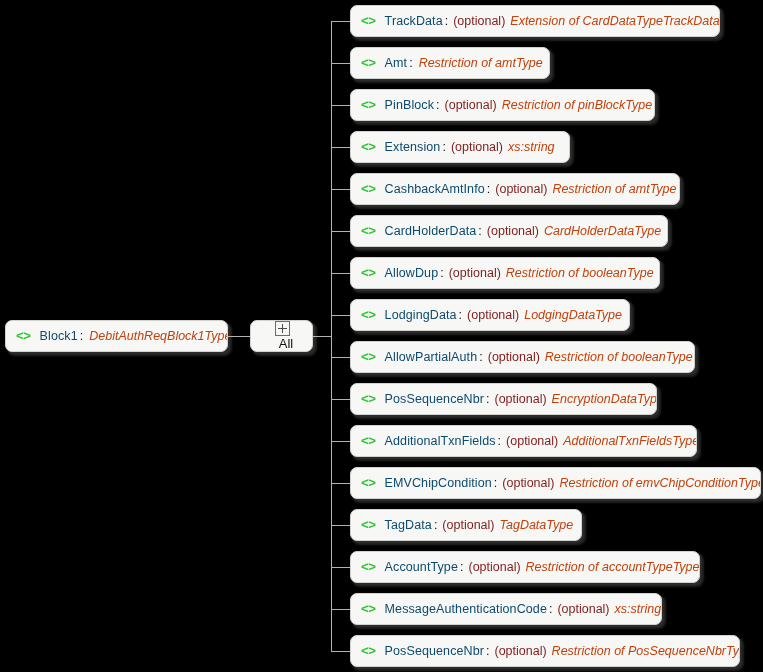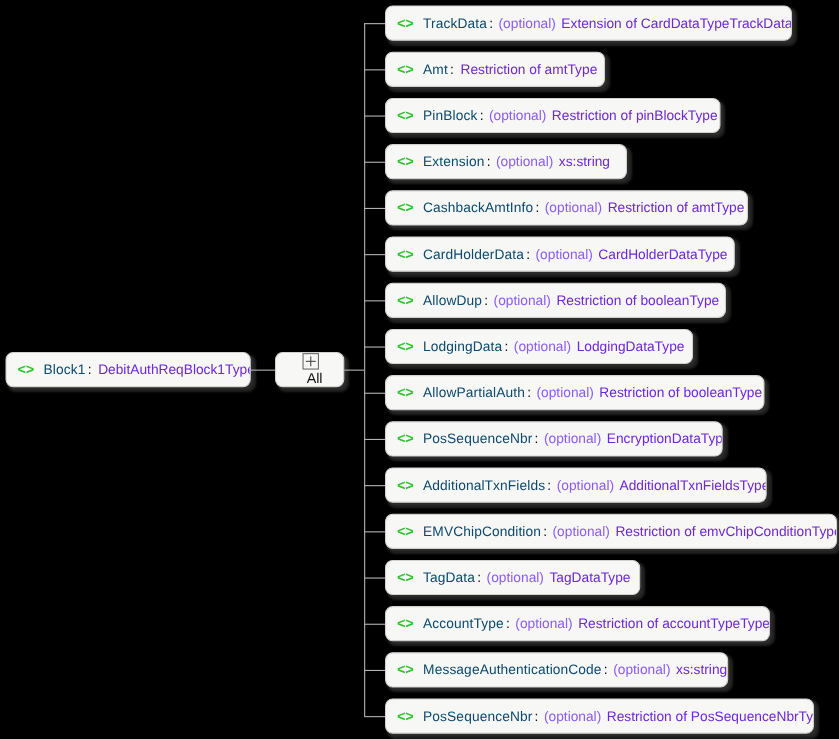--- a/index.html
+++ b/index.html
@@ -61,27 +61,28 @@
     color: #0c4a6e;
     font-size: 12.5px;
     letter-spacing: 0.1px;
   }
   .node-sep {
     color: #111111;
     font-size: 12.5px;
     margin: 0 1px 0 2px;
   }
   .node-occurs {
-    color: #8b5cf6;
+    color: #7f1d1d;
     font-size: 12.5px;
     margin-left: 4px;
   }
   .node-type {
-    color: #6d28d9;
-    font-size: 12.5px;
+    color: #c2410c;
+    font-size: 12.5px;
+    font-style: italic;
     margin-left: 5px;
   }
 
   
   #root-node {
     left: 5px;
     top: 320px;
     width: 223px;
   }
 

